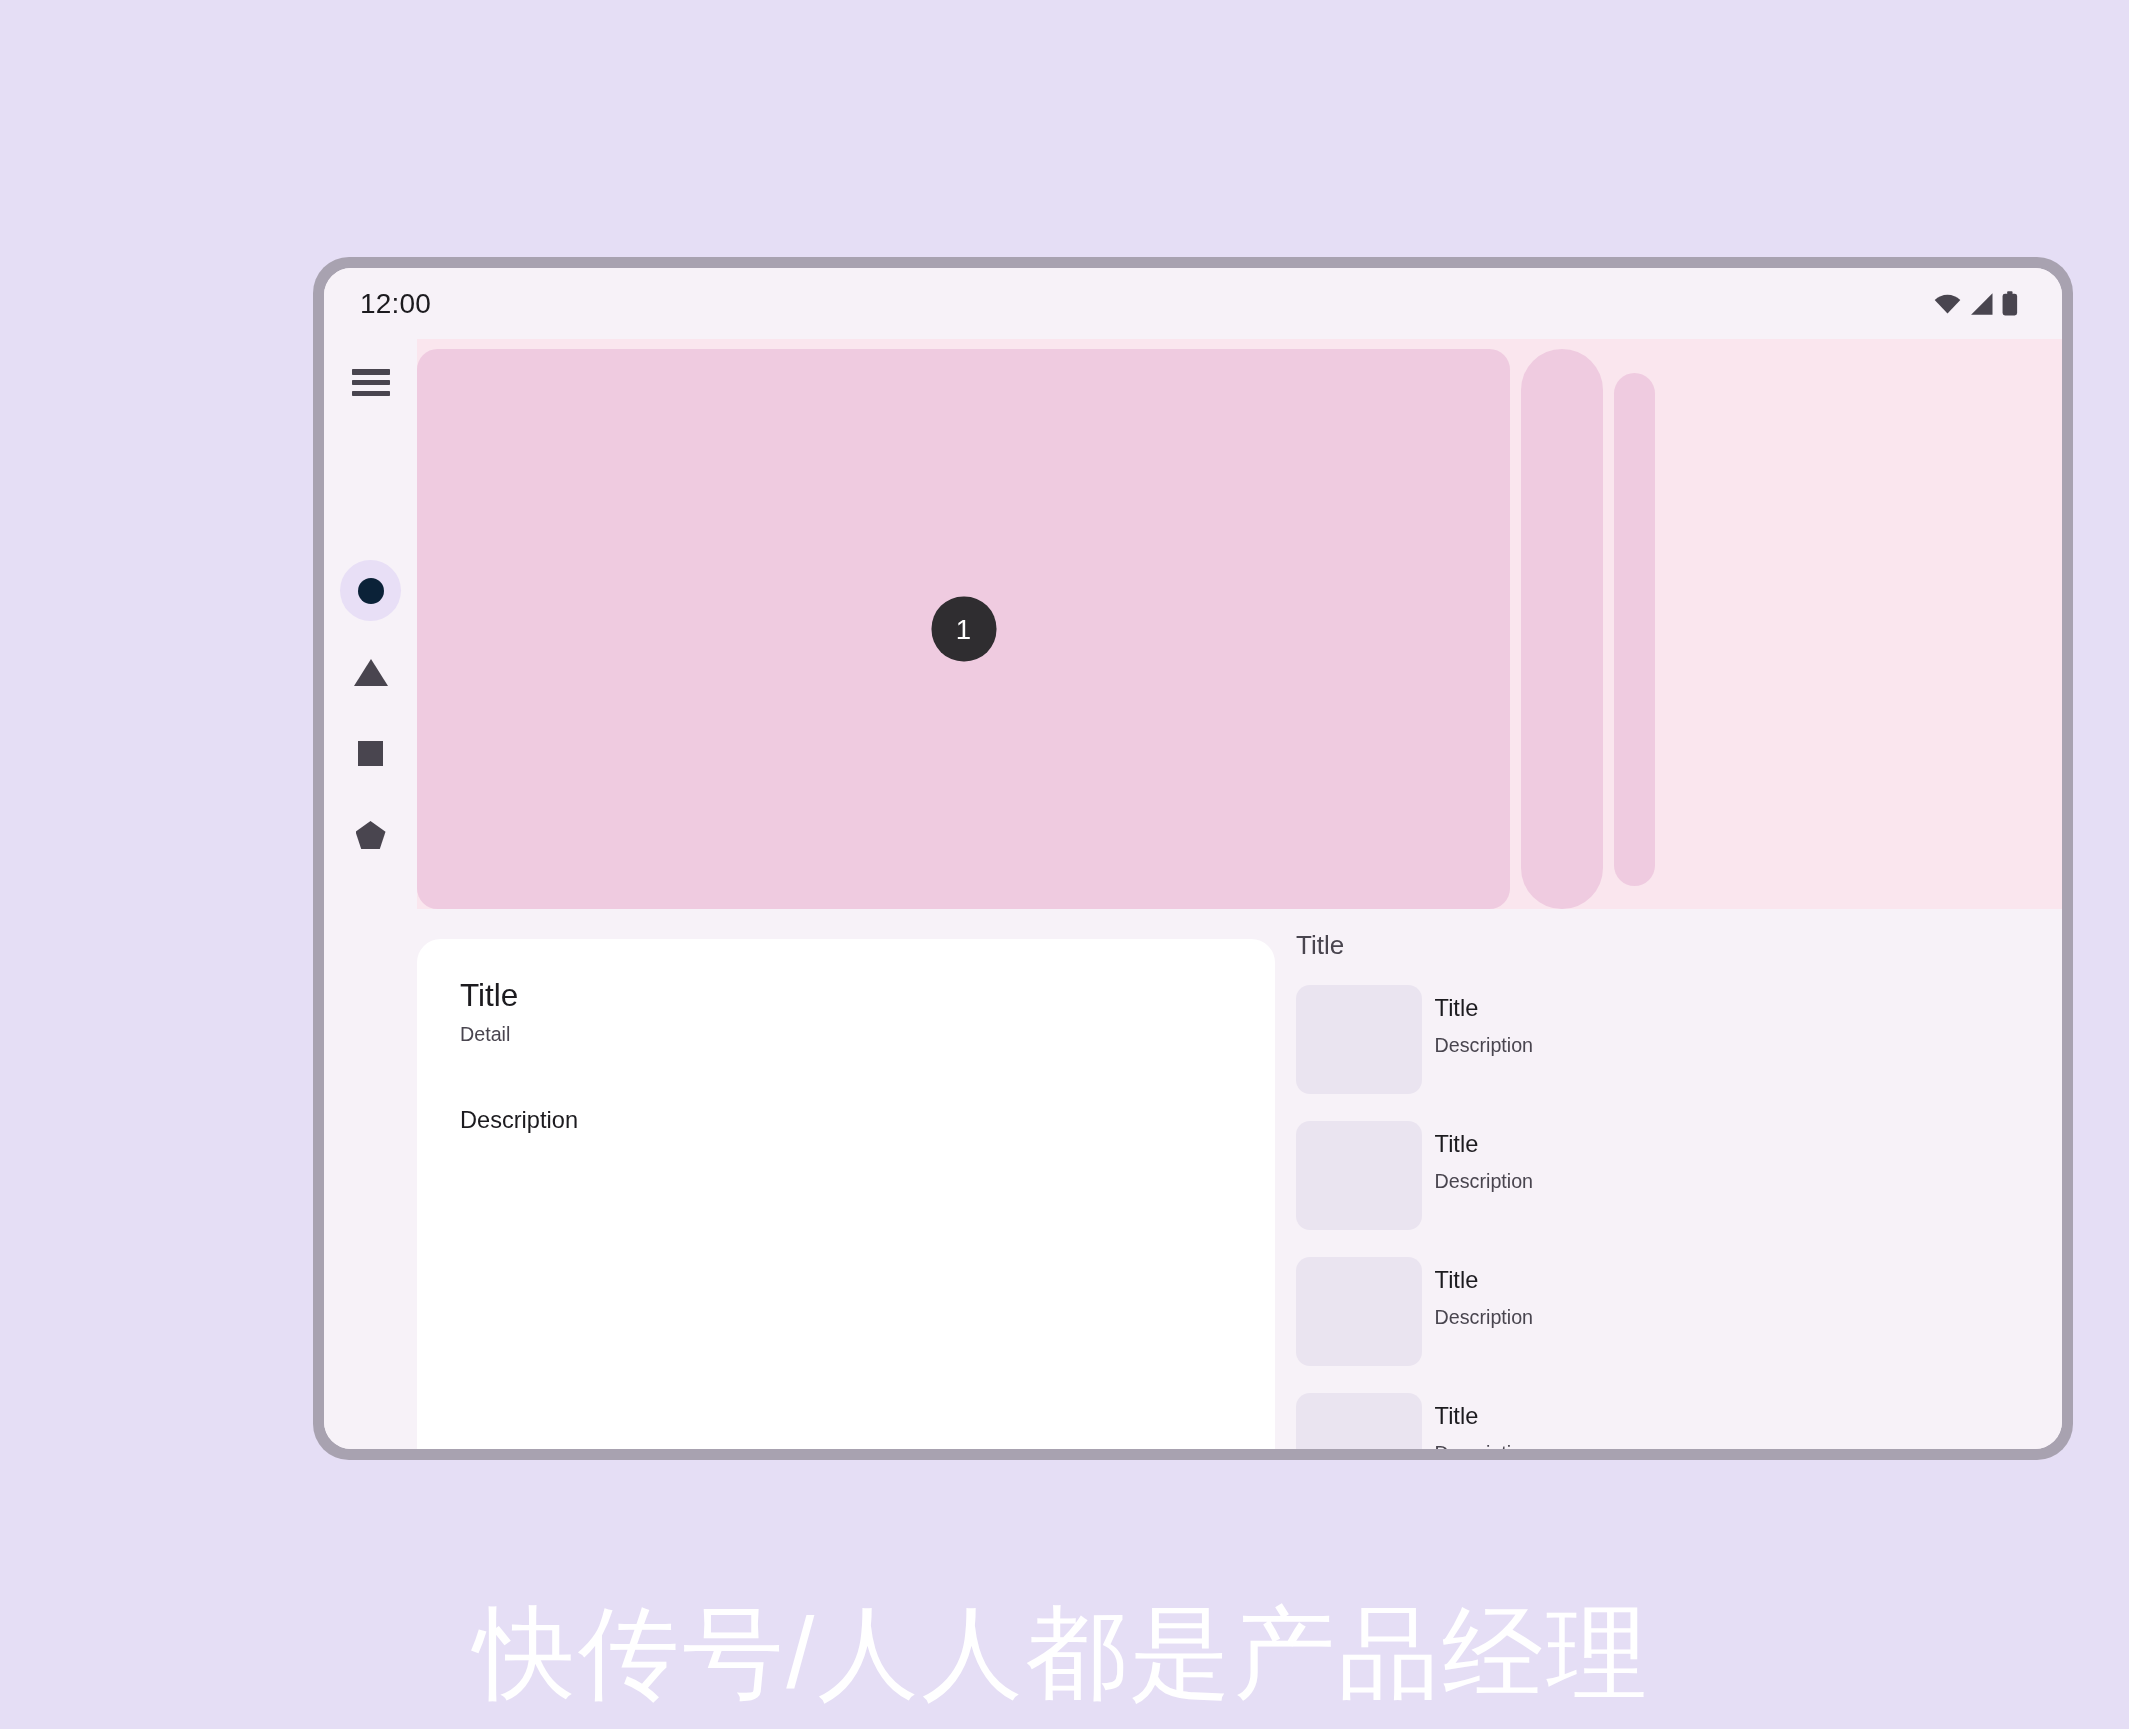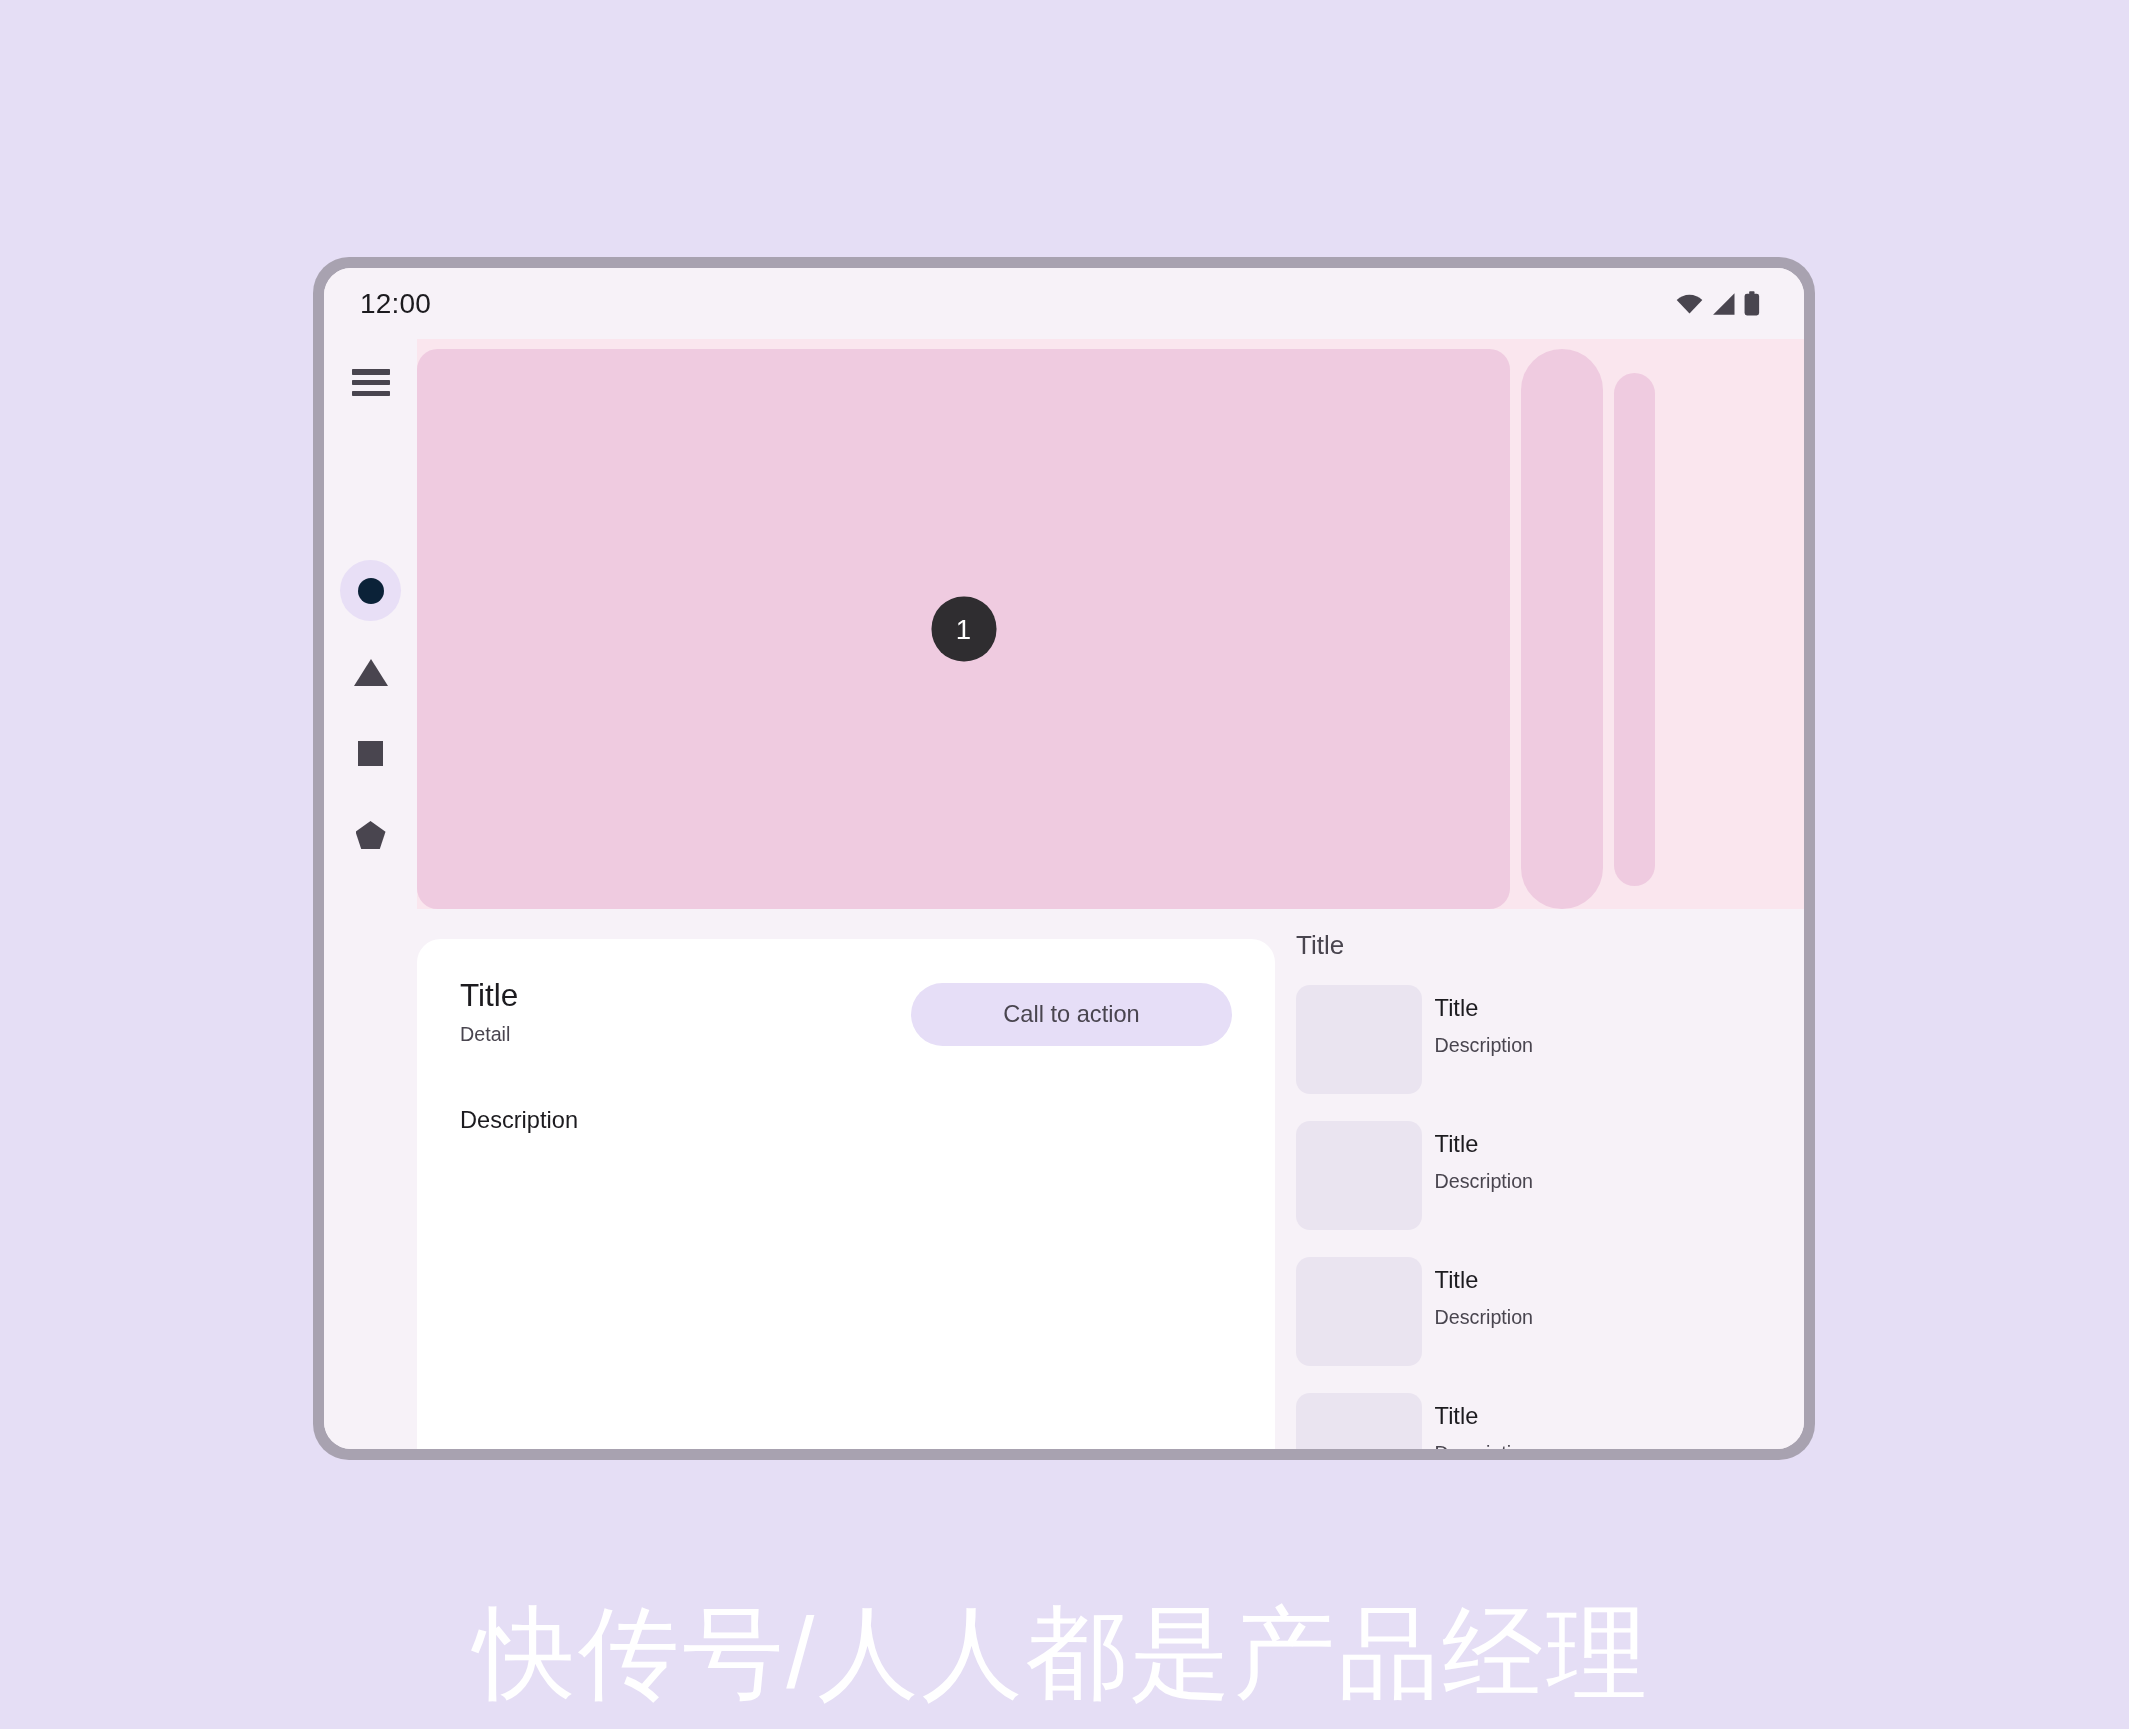--- a/index.html
+++ b/index.html
@@ -14,21 +14,21 @@
     background: #E5DEF5;
     font-family: "Liberation Sans", sans-serif;
     position: relative;
   }
 
   
   .device-frame {
     position: absolute;
     left: 313px;
     top: 257px;
-    width: 1502px;
+    width: 1760px;
     height: 1203px;
     background: #A8A2B0;
     border-radius: 36px;
     padding: 11px;
   }
 
   .device-screen {
     width: 100%;
     height: 100%;
     background: #F7F2F8;
@@ -368,21 +368,20 @@
     </div>
 
     <div class="body-area">
 
       <div class="detail-card">
         <div class="detail-head">
           <div>
             <div class="detail-title">Title</div>
             <div class="detail-sub">Detail</div>
           </div>
-          <button class="cta-button">Call to action</button>
         </div>
         <div class="detail-desc">Description</div>
       </div>
 
       <div class="list-panel">
         <div class="list-head">Title</div>
 
         <div class="list-item">
           <div class="list-thumb"></div>
           <div class="list-text">

